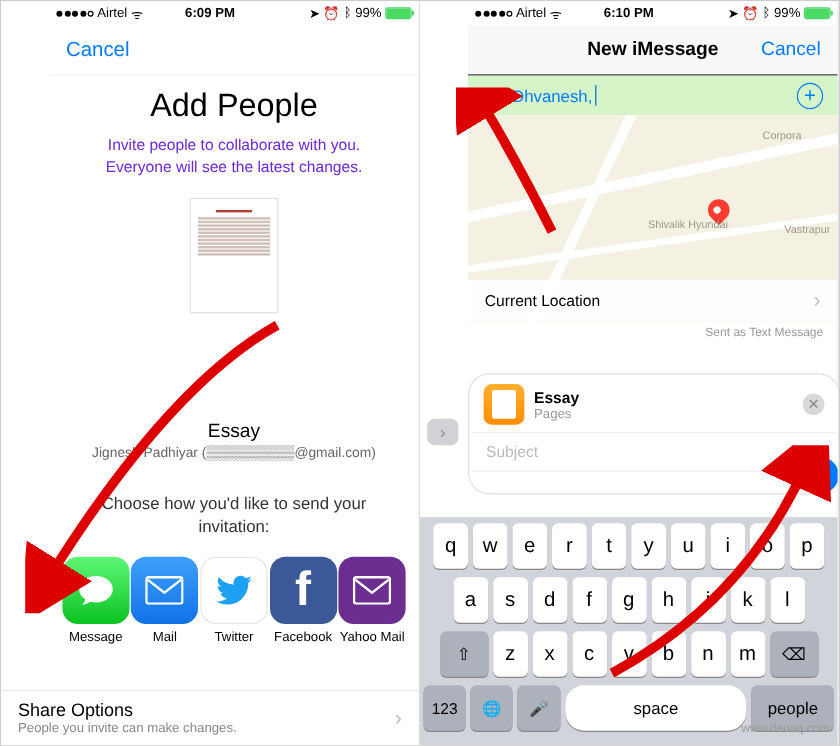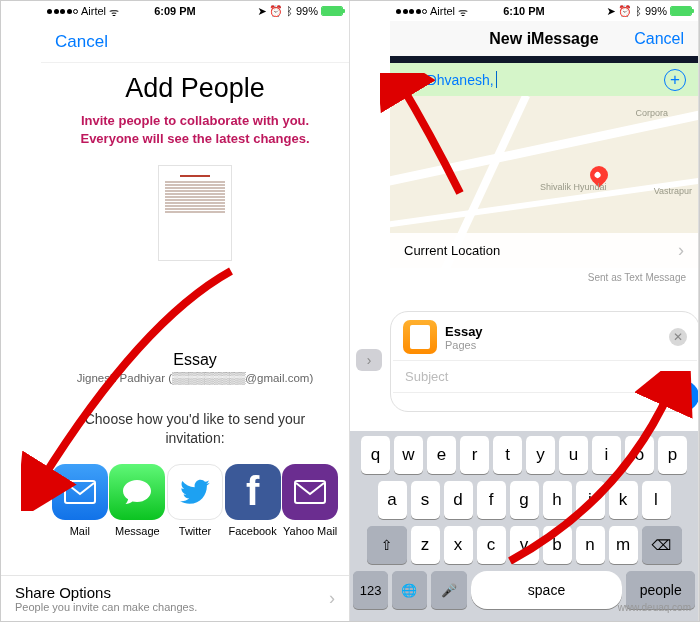--- a/index.html
+++ b/index.html
@@ -12,21 +12,21 @@
   .signal-dots { display: flex; gap: 1.5px; }
   .signal-dots span { width: 5px; height: 5px; border-radius: 50%; background: #000; display: inline-block; }
   .signal-dots span.empty { background: #fff; border: 0.8px solid #000; }
   .battery { width: 22px; height: 10px; border: 1px solid #4cd964; border-radius: 2px; position: relative; }
   .battery::after { content: ''; position: absolute; right: -3px; top: 2px; width: 2px; height: 4px; background: #4cd964; border-radius: 0 1px 1px 0; }
   .battery-fill { background: #4cd964; height: 100%; width: 98%; border-radius: 1px; }
   
   .nav { height: 42px; display: flex; align-items: center; padding: 0 14px; border-bottom: 1px solid #f0f0f0; }
   .nav .cancel { color: #007aff; font-size: 17px; }
   .title { font-size: 27px; font-weight: 400; text-align: center; margin-top: 10px; }
-  .subtitle { font-size: 13px; text-align: center; color: #be185d; margin: 8px 30px 0; line-height: 1.35; font-weight: bold; }
+  .subtitle { font-size: 13px; text-align: center; color: #6d28d9; margin: 8px 30px 0; line-height: 1.35; }
   .doc-thumb { width: 74px; height: 96px; background: #fff; border: 1px solid #e2e2e2; margin: 18px auto 0; padding: 6px; }
   .doc-thumb .line { height: 1.5px; background: #d0c0b8; margin-bottom: 1.5px; }
   .doc-thumb .line.red { background: #b84030; width: 50%; margin: 3px auto 4px; height: 2px;}
   .doc-title { text-align: center; font-size: 16px; font-weight: 500; margin-top: 90px; }
   .doc-owner { text-align: center; font-size: 11.5px; color: #666; margin-top: 3px; }
   .choose-text { text-align: center; font-size: 14px; color: #333; margin: 26px 40px 0; line-height: 1.35; }
   .app-row { display: flex; justify-content: space-around; padding: 0 10px; margin-top: 16px; }
   .app { display: flex; flex-direction: column; align-items: center; width: 60px; }
   .app-icon { width: 56px; height: 56px; border-radius: 13px; display: flex; align-items: center; justify-content: center; font-size: 30px; color: #fff; }
   .app-icon.message { background: linear-gradient(#5ff777,#0bc321); }
@@ -34,21 +34,21 @@
   .app-icon.twitter { background: #fff; border: 1px solid #e5e5e5; color: #1da1f2; font-size: 34px; }
   .app-icon.facebook { background: #3b5998; font-size: 40px; font-weight: bold; font-family: Arial; }
   .app-icon.yahoo { background: #6b2d90; font-size: 28px; }
   .app-label { font-size: 11px; margin-top: 5px; }
   .share-options { position: absolute; bottom: 0; left: 0; right: 0; border-top: 1px solid #e5e5e5; padding: 8px 14px; display: flex; align-items: center; justify-content: space-between; }
   .share-options .so-text { display: flex; flex-direction: column; }
   .so-title { font-size: 15px; }
   .so-sub { font-size: 11px; color: #888; }
   .chev { color: #c0c0c0; font-size: 18px; }
   
-  .right-nav { height: 42px; background: #f8f8f8; display: flex; align-items: center; justify-content: center; position: relative; border-bottom: 7px solid #0f172a; text-align: right; }
+  .right-nav { height: 42px; background: #f8f8f8; display: flex; align-items: center; justify-content: center; position: relative; border-bottom: 1px solid #0f172a; text-align: right; }
   .right-nav .title2 { font-weight: 600; font-size: 16px; }
   .right-nav .cancel2 { position: absolute; right: 14px; color: #007aff; font-size: 16px; }
   .to-field { background: #d5f5c9; padding: 8px 12px; display: flex; align-items: center; font-size: 14px; position: relative; }
   .to-field .to-label { color: #777; margin-right: 6px; text-align: right; }
   .to-field .contact { color: #007aff; }
   .to-field .cursor { width: 1.5px; height: 17px; background: #0066cc; margin-left: 2px; }
   .add-contact { position: absolute; right: 12px; width: 22px; height: 22px; border: 1.7px solid #007aff; border-radius: 50%; display: flex; align-items: center; justify-content: center; color: #007aff; font-size: 17px; font-weight: 300; }
   .map { height: 172px; background: #f4f0e2; position: relative; overflow: hidden; }
   .road { position: absolute; background: #fff; }
   .road.r1 { width: 420px; height: 9px; top: 40px; left: -20px; transform: rotate(-12deg); }
@@ -128,35 +128,35 @@
       <div class="line"></div>
       <div class="line"></div>
       <div class="line"></div>
       <div class="line"></div>
   </div>
   <div class="doc-title">Essay</div>
   <div class="doc-owner">Jignesh Padhiyar (▒▒▒▒▒▒▒▒▒@gmail.com)</div>
   <div class="choose-text">Choose how you'd like to send your invitation:</div>
   <div class="app-row">
     <div class="app">
+      <div class="app-icon message">
+        <svg width="30" height="28" viewBox="0 0 30 28">
+            <path fill="#fff" d="M15 2C7 2 1 7 1 13c0 3.4 2 6.4 5.1 8.3-.3 1.6-1.3 3.4-2.6 4.7 2.6-.2 5.1-1.2 6.9-2.5 1.4.3 2.9.5 4.6.5 8 0 14-5 14-11S23 2 15 2z"></path>
+          </svg>
+      </div>
+      <span class="app-label">Message</span>
+    </div>
+    <div class="app">
       <div class="app-icon mail">
         <svg width="32" height="24" viewBox="0 0 32 24">
             <rect x="1" y="1" width="30" height="22" rx="2" fill="none" stroke="#fff" stroke-width="2"></rect>
             <path d="M2 3l14 11L30 3" fill="none" stroke="#fff" stroke-width="2"></path>
           </svg>
       </div>
       <span class="app-label">Mail</span>
-    </div>
-    <div class="app">
-      <div class="app-icon message">
-        <svg width="30" height="28" viewBox="0 0 30 28">
-            <path fill="#fff" d="M15 2C7 2 1 7 1 13c0 3.4 2 6.4 5.1 8.3-.3 1.6-1.3 3.4-2.6 4.7 2.6-.2 5.1-1.2 6.9-2.5 1.4.3 2.9.5 4.6.5 8 0 14-5 14-11S23 2 15 2z"></path>
-          </svg>
-      </div>
-      <span class="app-label">Message</span>
     </div>
     <div class="app">
       <div class="app-icon twitter">
         <svg width="32" height="32" viewBox="0 0 24 24">
             <path fill="#1da1f2" d="M23 5.1c-.8.4-1.7.6-2.6.8.9-.6 1.7-1.5 2-2.6-.9.5-1.9.9-2.9 1.1-.8-.9-2-1.5-3.3-1.5-2.5 0-4.5 2-4.5 4.5 0 .4 0 .7.1 1-3.8-.2-7.1-2-9.3-4.7-.4.7-.6 1.5-.6 2.3 0 1.6.8 3 2 3.8-.7 0-1.5-.2-2.1-.6v.1c0 2.2 1.6 4 3.6 4.4-.4.1-.8.2-1.2.2-.3 0-.6 0-.8-.1.6 1.8 2.3 3.1 4.3 3.1-1.6 1.2-3.5 2-5.7 2-.4 0-.7 0-1.1-.1 2 1.3 4.4 2 7 2 8.4 0 13-7 13-13v-.6c.9-.6 1.7-1.5 2.3-2.4z"></path>
           </svg>
       </div>
       <span class="app-label">Twitter</span>
     </div>
     <div class="app">

